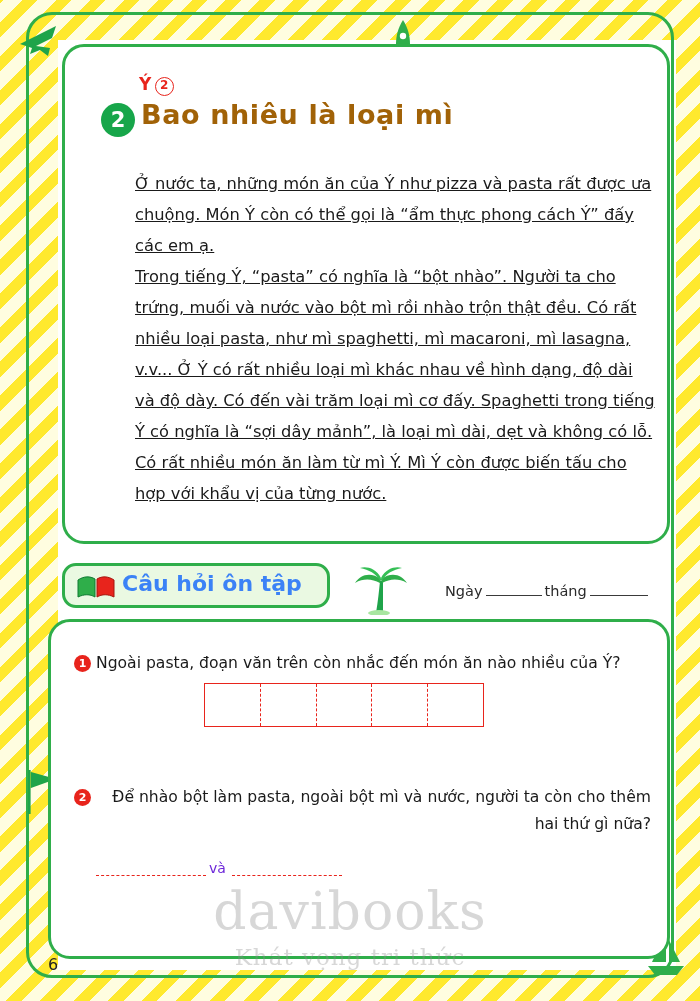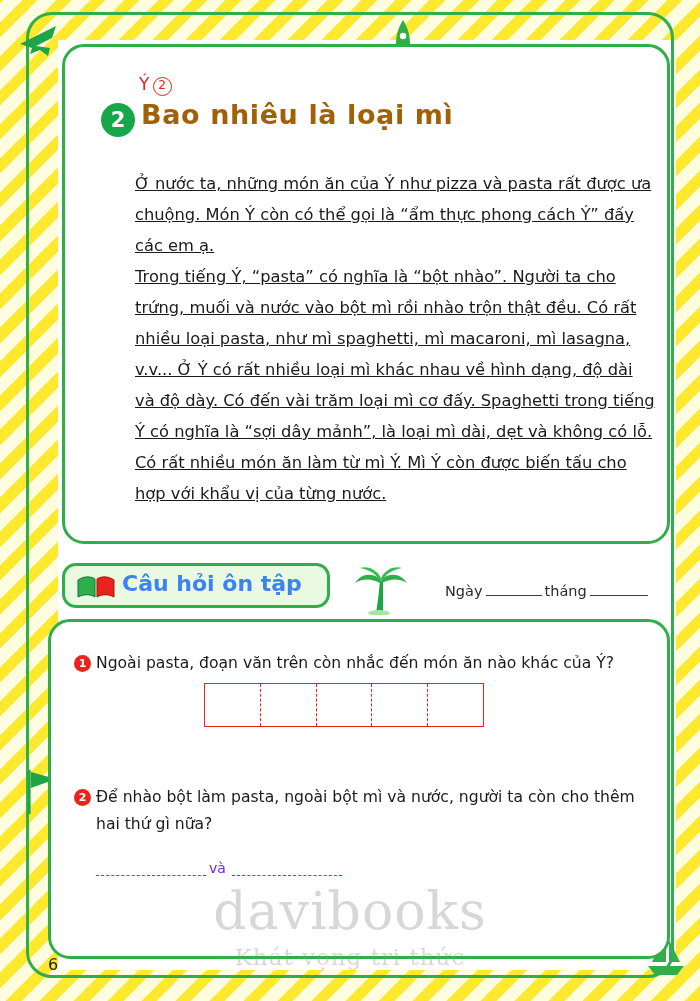--- a/index.html
+++ b/index.html
@@ -71,21 +71,21 @@
     font-size: 21px;
     line-height: 34px;
     text-align: center;
   }
 
   .topic-tag {
     position: absolute;
     left: 139px; top: 74px;
     font-size: 17px;
     color: #e8241c;
-    font-weight: normal;
+    font-weight: bold;
     letter-spacing: 0.5px;
   }
   .topic-tag .circled {
     display: inline-block;
     border: 1.6px solid #e8241c;
     border-radius: 50%;
     width: 17px; height: 17px;
     line-height: 15px;
     text-align: center;
     font-size: 12px;
@@ -201,21 +201,21 @@
   .q2-bullet { left: 74px; top: 789px; }
 
   .q-text {
     position: absolute;
     font-size: 15.6px;
     line-height: 27px;
     color: #1a1a1a;
     width: 560px;
   }
   .q1-text { left: 96px; top: 650px; }
-  .q2-text { left: 96px; top: 784px; width: 555px; }
+  .q2-text { left: 96px; top: 784px; width: 555px; text-align: right; }
 
   
   .answer-grid {
     position: absolute;
     left: 204px; top: 683px;
     width: 280px; height: 44px;
     border: 1.8px solid #e8241c;
     box-sizing: border-box;
     display: flex;
   }
@@ -332,21 +332,21 @@
   <ellipse cx="27" cy="48" rx="11" ry="3" fill="#a8e6a0"></ellipse>
 </svg>
 
 <div class="date-line">
   <span class="lbl">Ngày</span><span class="rule"></span><span class="lbl">tháng</span><span class="rule2"></span>
 </div>
 
 <div class="questions-card"></div>
 
 <div class="q-bullet q1-bullet">1</div>
-<div class="q-text q1-text">Ngoài pasta, đoạn văn trên còn nhắc đến món ăn nào khác của Ý?</div>
+<div class="q-text q1-text">Ngoài pasta, đoạn văn trên còn nhắc đến món ăn nào nhiều của Ý?</div>
 
 <div class="answer-grid">
   <div class="cell"></div>
   <div class="cell"></div>
   <div class="cell"></div>
   <div class="cell"></div>
   <div class="cell"></div>
 </div>
 
 <div class="q-bullet q2-bullet">2</div>

